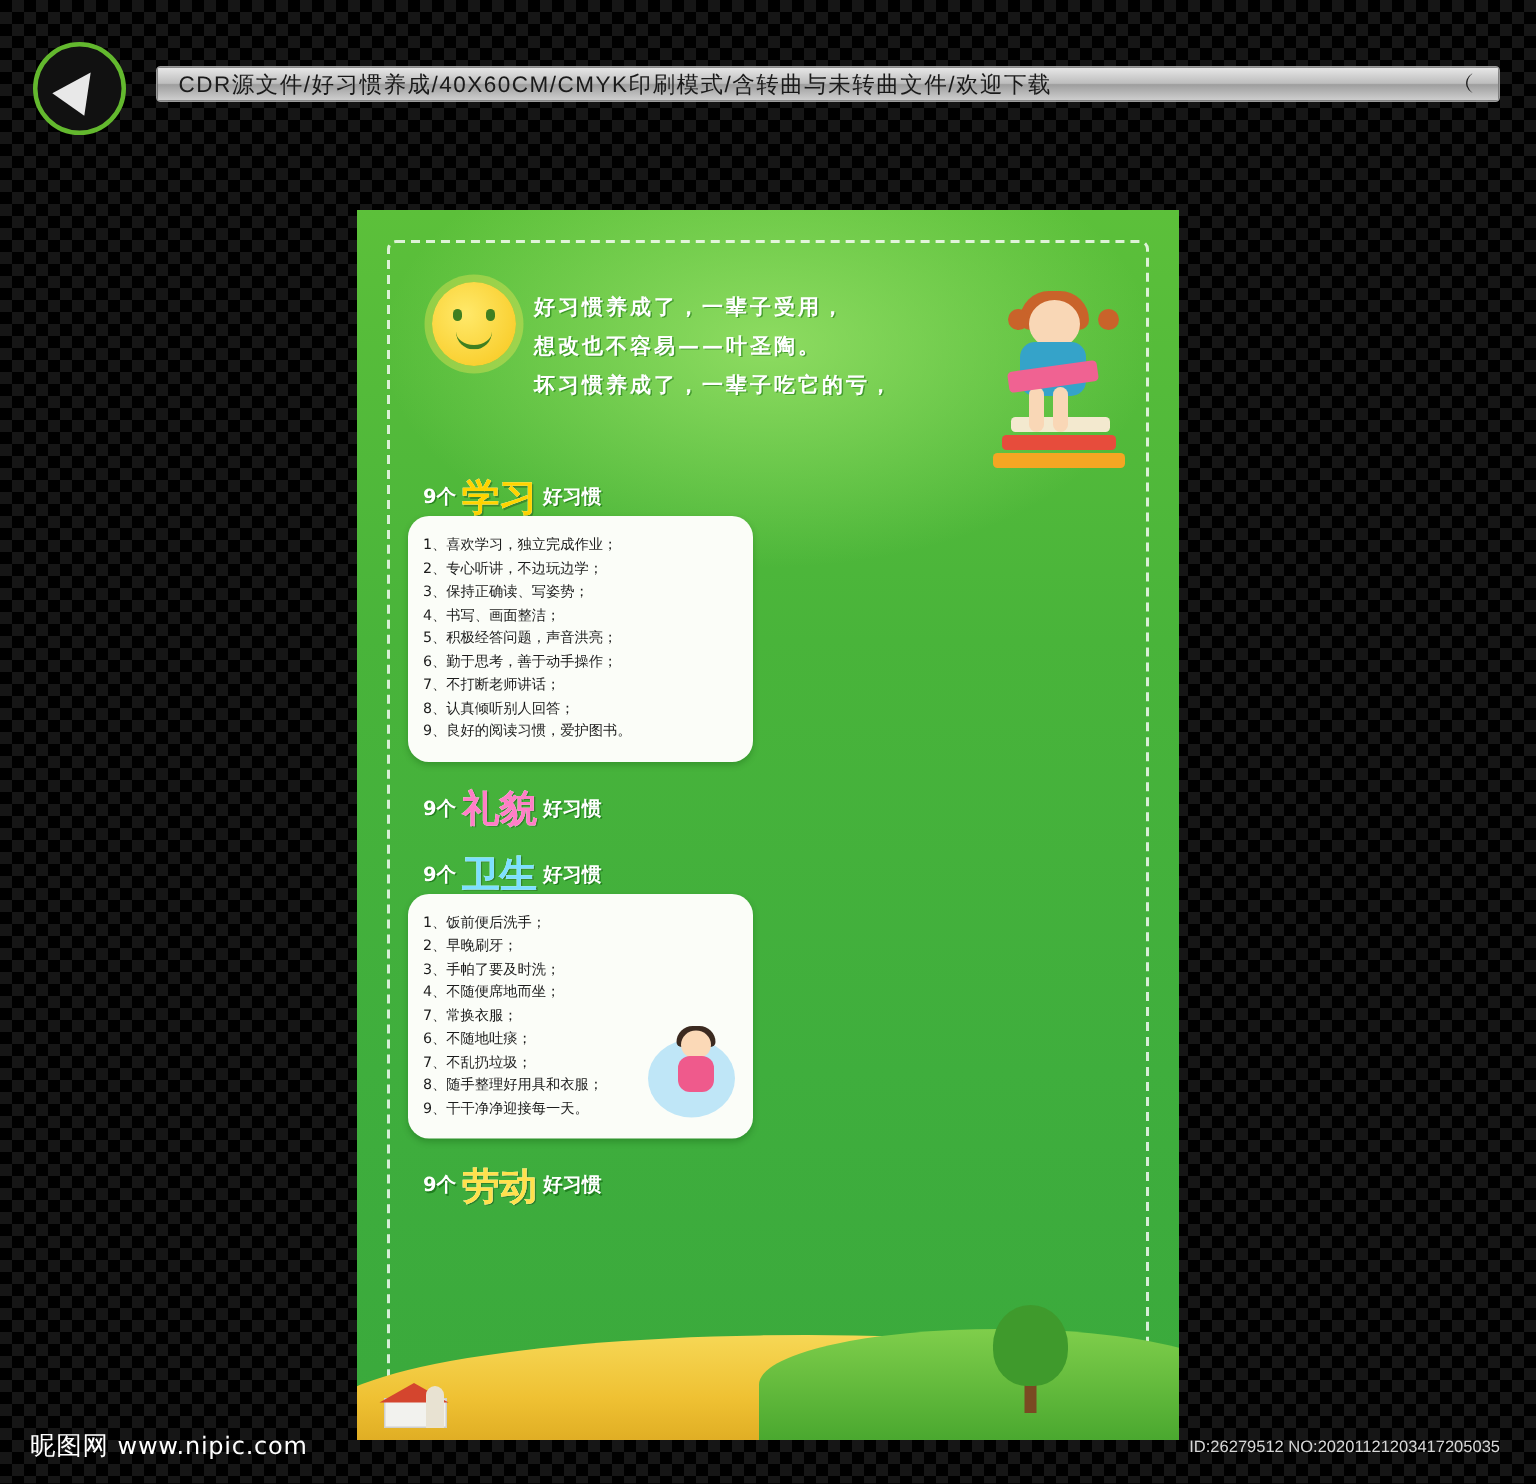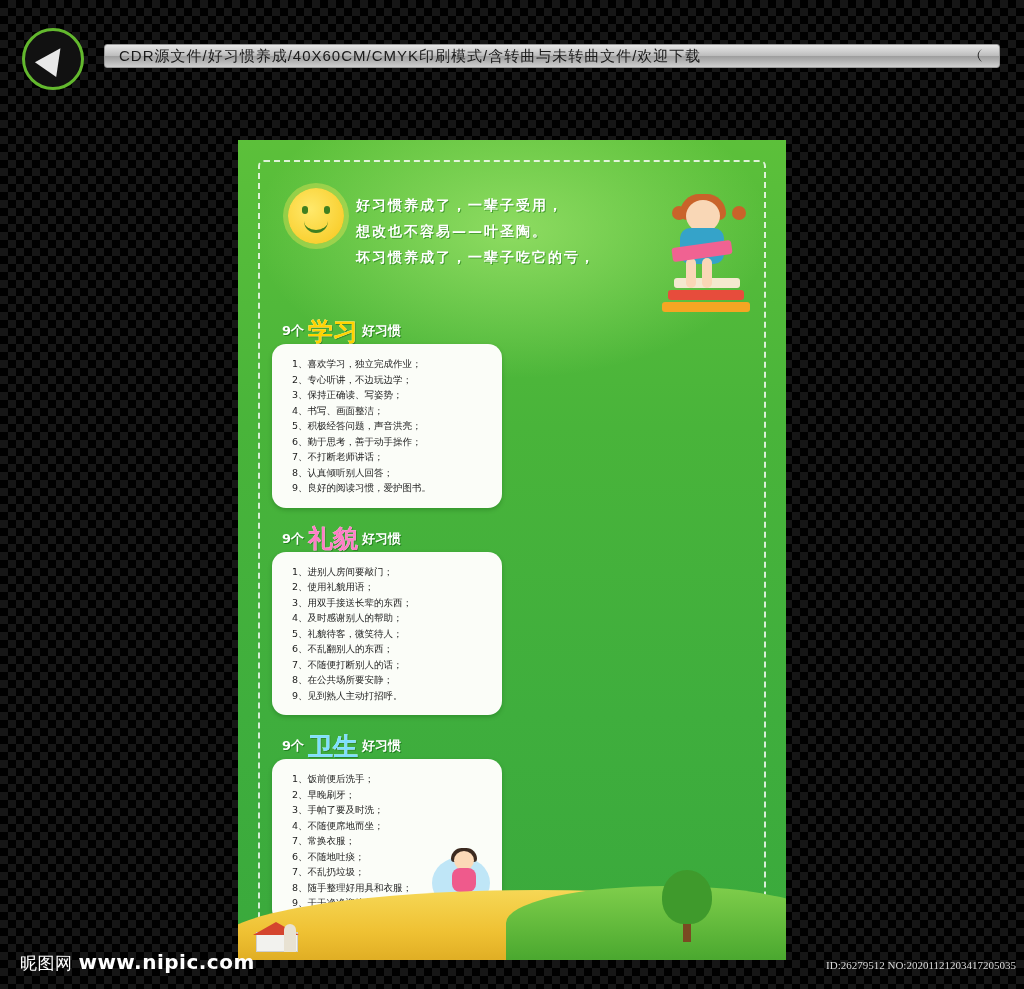--- a/index.html
+++ b/index.html
@@ -89,21 +89,21 @@
   }
   .card-title .num{font-size:13px;}
   .card-title .kw{
     font-size:25px;line-height:19px;-webkit-text-stroke:0;
     text-shadow:0 0 0 #fff,1px 1px 0 rgba(0,0,0,.25);
     padding:0 2px;
   }
   .kw.c1{color:#ffd400;} .kw.c2{color:#ff7ec6;} .kw.c3{color:#7de0ff;}
   .kw.c4{color:#ffe14d;}
   .card-body{
-    background:#fbfdf8;border-radius:14px;padding:12px 12px 12px 20px;
+    background:#fbfdf8;border-radius:14px;padding:12px 12px 12px 10px;
     box-shadow:0 2px 4px rgba(0,60,0,.25);min-height:132px;position:relative;overflow:hidden;
   }
   .card-body ol{margin:0;padding:0;list-style:none;}
   .card-body li{
     font-size:9.5px;line-height:15.5px;color:#1c1c1c;white-space:nowrap;
     font-family:"DejaVu Sans",sans-serif;
   }
   
   .mini{position:absolute;right:6px;bottom:8px;width:64px;height:64px;}
   .mini .circ{position:absolute;left:0;top:6px;width:58px;height:52px;border-radius:50%;background:#bfe6f7;}
@@ -125,24 +125,24 @@
   .scene .bigtree .c{position:absolute;left:2px;bottom:18px;width:50px;height:54px;border-radius:50% 50% 45% 45%;background:#3f9a2c;}
   .scene .house{position:absolute;left:18px;bottom:8px;width:46px;height:30px;}
   .scene .house .b{position:absolute;left:0;bottom:0;width:40px;height:18px;background:#f2f2ee;border:1px solid #cfcfcf;}
   .scene .house .r{position:absolute;left:-3px;bottom:17px;width:0;height:0;border-left:23px solid transparent;border-right:23px solid transparent;border-bottom:13px solid #d4452e;}
   .scene .silo{position:absolute;left:46px;bottom:8px;width:12px;height:28px;background:#e8e2d2;border-radius:6px 6px 0 0;}
   
   .footer-left{
     position:absolute;left:20px;bottom:14px;color:#fff;font-size:17px;letter-spacing:.5px;
     font-family:"DejaVu Sans",sans-serif;
   }
-  .footer-left .site{font-size:20px;font-weight:bold;}
+  .footer-left .site{font-size:16px;}
   .footer-right{
-    position:absolute;right:8px;bottom:18px;color:#d8d8d8;font-size:11px;
-    font-family:Liberation Serif, serif;
+    position:absolute;right:24px;bottom:18px;color:#d8d8d8;font-size:11px;
+    font-family:Liberation Sans, sans-serif;
   }
 </style>
 </head>
 <body>
 
 <div class="checker"></div>
 
 <div class="logo">
   <span class="pen"></span>
 </div>
@@ -203,33 +203,20 @@
           <li>9、良好的阅读习惯，爱护图书。</li>
         </ol>
       </div>
     </div>
 
     <div class="card">
       <div class="card-title">
         <span class="num">9个</span>
         <span class="kw c2">礼貌</span>
         <span class="num">好习惯</span>
-      </div>
-      <div class="card-body">
-        <ol>
-          <li>1、进别人房间要敲门；</li>
-          <li>2、使用礼貌用语；</li>
-          <li>3、用双手接送长辈的东西；</li>
-          <li>4、及时感谢别人的帮助；</li>
-          <li>5、礼貌待客，微笑待人；</li>
-          <li>6、不乱翻别人的东西；</li>
-          <li>7、不随便打断别人的话；</li>
-          <li>8、在公共场所要安静；</li>
-          <li>9、见到熟人主动打招呼。</li>
-        </ol>
       </div>
     </div>
 
     <div class="card">
       <div class="card-title">
         <span class="num">9个</span>
         <span class="kw c3">卫生</span>
         <span class="num">好习惯</span>
       </div>
       <div class="card-body">

